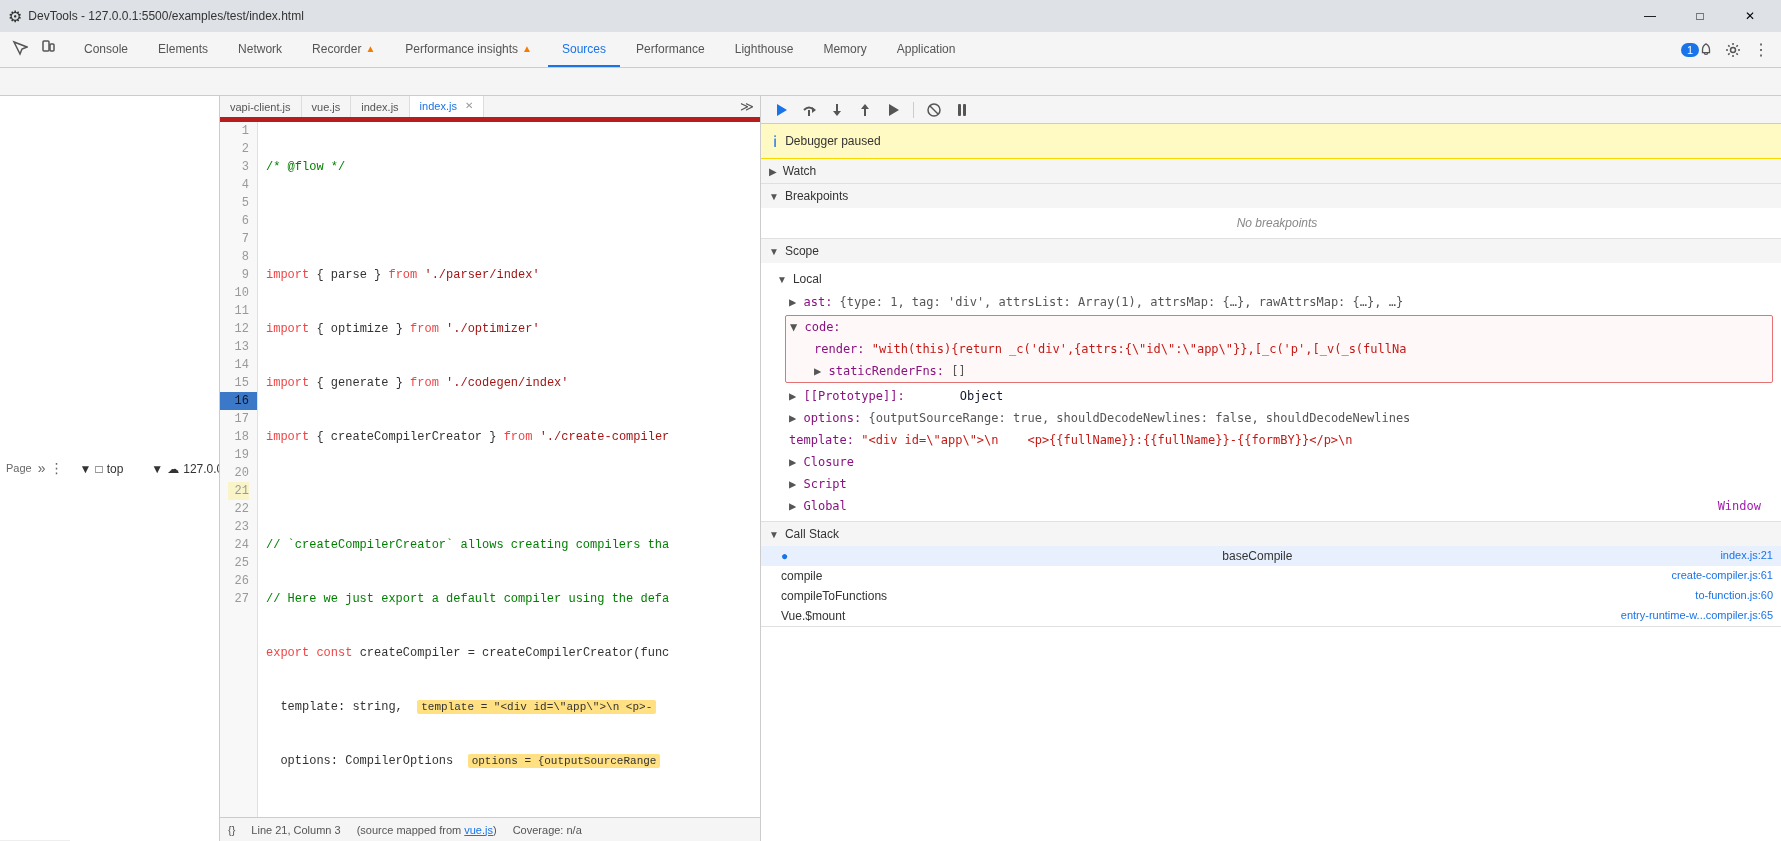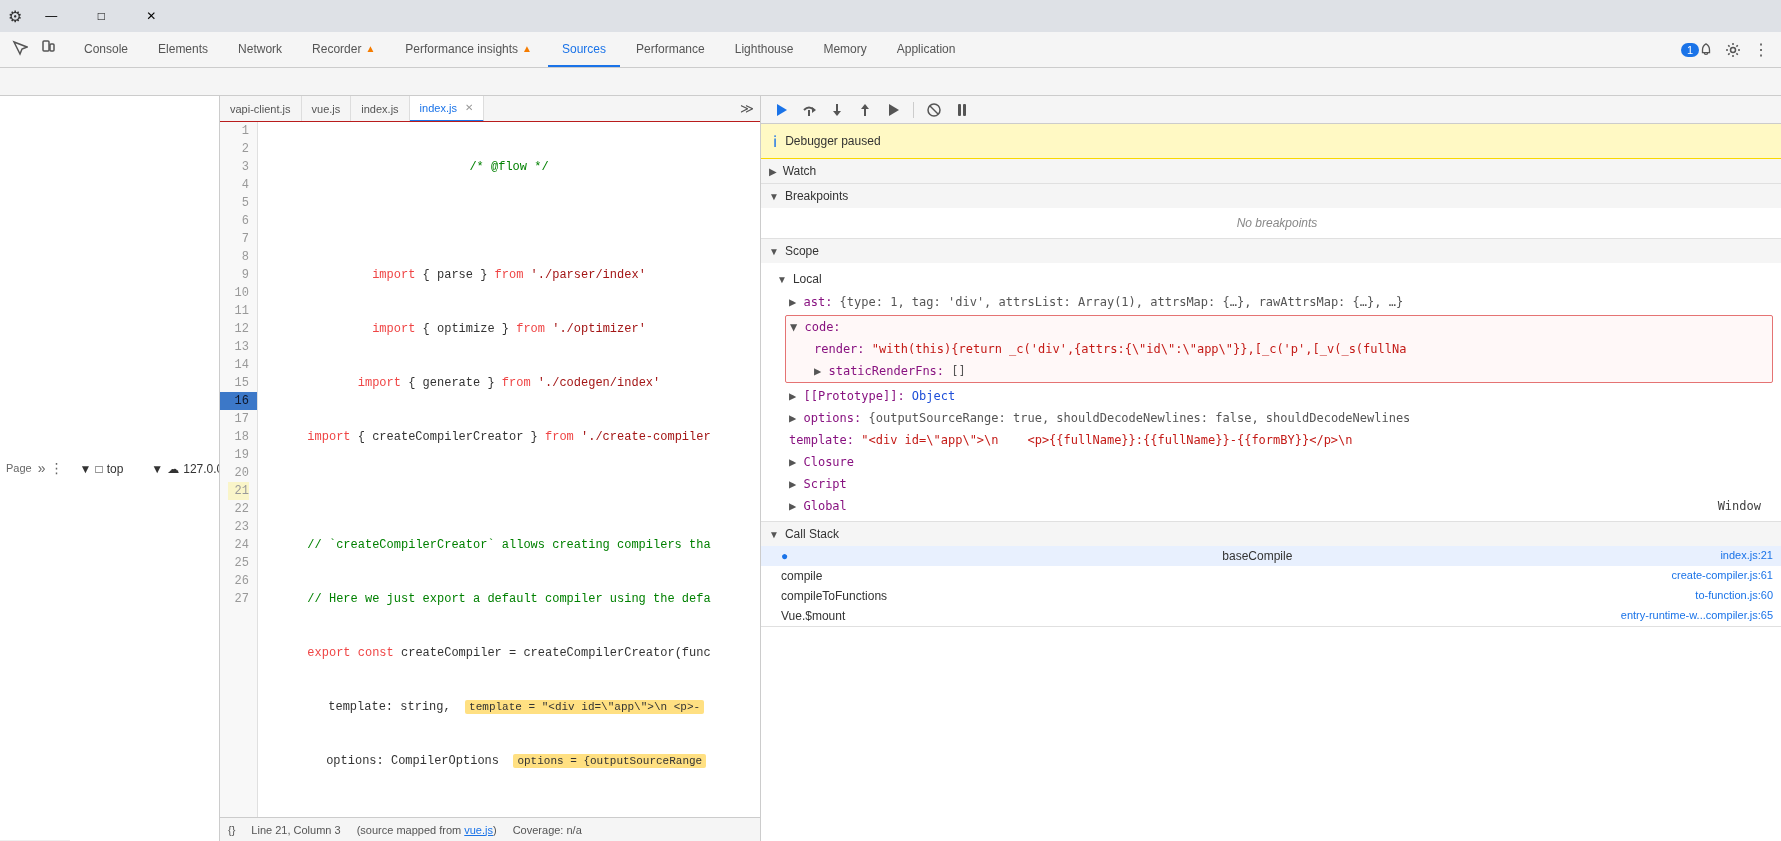--- a/index.html
+++ b/index.html
@@ -47,36 +47,36 @@
     #file-tree-header {
       display: flex; align-items: center; padding: 4px 6px; border-bottom: 1px solid #eee; font-size: 11px; color: #666; gap: 4px;
     }
     #file-tree-header button { background: none; border: none; cursor: pointer; font-size: 11px; color: #666; }
     .tree-item { display: flex; align-items: center; padding: 3px 6px; cursor: pointer; gap: 4px; font-size: 12px; white-space: nowrap; }
     .tree-item.selected { background: #e8f0fe; }
 
     
     #editor-area { flex: 1; display: flex; flex-direction: column; background: #fff; overflow: hidden; }
     #editor-tabs {
-      display: flex; align-items: center; background: #f5f5f5; border-bottom: 1px solid #b91c1c; height: 26px; overflow-x: auto;
+      display: flex; align-items: center; background: #f5f5f5; border-bottom: 5px solid #b91c1c; height: 26px; overflow-x: auto;
     }
     .editor-tab {
       padding: 0 10px; height: 26px; border: none; background: transparent; font-size: 11px; cursor: pointer; color: #555; display: flex; align-items: center; gap: 4px; white-space: nowrap; border-right: 1px solid #ddd;
     }
     .editor-tab.active { background: #fff; color: #1a73e8; border-bottom: 2px solid #1a73e8; }
     .editor-tab .close-btn { font-size: 10px; color: #999; margin-left: 4px; }
     #editor-nav-btn { margin-left: auto; padding: 0 6px; background: none; border: none; cursor: pointer; color: #555; }
 
     
     #code-editor { display: flex; flex: 1; font-family: 'Consolas', 'Courier New', monospace; font-size: 12px; line-height: 18px; }
     #line-numbers {
       background: #f8f8f8; border-right: 1px solid #e0e0e0; padding: 0 8px; color: #999; text-align: right; min-width: 38px; user-select: none;
     }
     #code-lines { flex: 1; padding: 0 8px; overflow: visible; white-space: pre; }
-    .code-line { min-height: 18px; text-align: center; }
+    .code-line { min-height: 18px; }
     .kw { color: #ef4444; }
     .cm { color: #008000; }
     .str { color: #a31515; }
     .tooltip-inline { background: #ffe082; padding: 1px 4px; border-radius: 2px; font-size: 11px; color: #333; }
 
     
     #editor-footer {
       height: 24px; background: #f5f5f5; border-top: 1px solid #ccc; display: flex; align-items: center; padding: 0 8px; font-size: 11px; color: #555; gap: 16px;
     }
     #editor-footer a { color: #1a73e8; text-decoration: underline; cursor: pointer; }
@@ -125,20 +125,21 @@
     ::-webkit-scrollbar-thumb { background: #c0c0c0; border-radius: 4px; }
 
     
     #code-scroll { flex: 1; overflow-y: auto; overflow-x: auto; display: flex; }
   </style>
 </head>
 <body>
 
 <div id="titlebar">
   <span style="font-size:16px; margin-right:6px;">⚙</span>
+  <span style="flex:1; font-size:12px;">DevTools - 127.0.0.1:5500/examples/test/index.html</span>
   <div class="window-controls">
     <button class="win-btn">—</button>
     <button class="win-btn">□</button>
     <button class="win-btn close">✕</button>
   </div>
 </div>
 
 <div id="tabbar">
   <div class="left-icons">
     <button title="Inspect element">
@@ -415,37 +416,37 @@
                 <div style="padding-left:24px;">
                   <div class="scope-item">
                     <span class="prop-key">render:</span> <span class="prop-str">"with(this){return _c('div',{attrs:{\"id\":\"app\"}},[_c('p',[_v(_s(fullNa</span>
                   </div>
                   <div class="scope-item" style="cursor:pointer;">
                     <span class="expand-arrow">▶</span> <span class="prop-key">staticRenderFns:</span> <span style="color:#555;">[]</span>
                   </div>
                 </div>
               </div>
               <div class="scope-item" style="cursor:pointer;">
-                <span class="expand-arrow">▶</span> <span class="prop-key">[[Prototype]]:</span> <span style="color:#1d4ed8;">Object</span>
+                <span class="expand-arrow">▶</span> <span class="prop-key">[[Prototype]]:</span> <span style="color:#0f172a;margin-left:48px;">Object</span>
               </div>
               <div class="scope-item" style="cursor:pointer;">
                 <span class="expand-arrow">▶</span> <span class="prop-key">options:</span> <span style="color:#555;">{outputSourceRange: true, shouldDecodeNewlines: false, shouldDecodeNewlines</span>
               </div>
               <div class="scope-item">
                 <span class="prop-key">template:</span> <span class="prop-str">"&lt;div id=\"app\"&gt;\n&nbsp;&nbsp;&nbsp;&nbsp;&lt;p&gt;{{fullName}}:{{fullName}}-{{formBY}}&lt;/p&gt;\n</span>
               </div>
               <div class="scope-item" style="cursor:pointer;">
                 <span class="expand-arrow">▶</span> <span class="prop-key">Closure</span>
               </div>
               <div class="scope-item" style="cursor:pointer;">
                 <span class="expand-arrow">▶</span> <span class="prop-key">Script</span>
               </div>
               <div class="scope-item" style="cursor:pointer; display:flex; justify-content:space-between;">
                 <span><span class="expand-arrow">▶</span> <span class="prop-key">Global</span></span>
-                <span style="color:#404040; margin-right: 8px;">Window</span>
+                <span style="color:#a21caf; margin-right: 8px;">Window</span>
               </div>
             </div>
           </div>
         </div>
 
         <div class="panel-section">
           <div class="section-header">
             <span class="arrow">▼</span>
             <span>Call Stack</span>
           </div>

